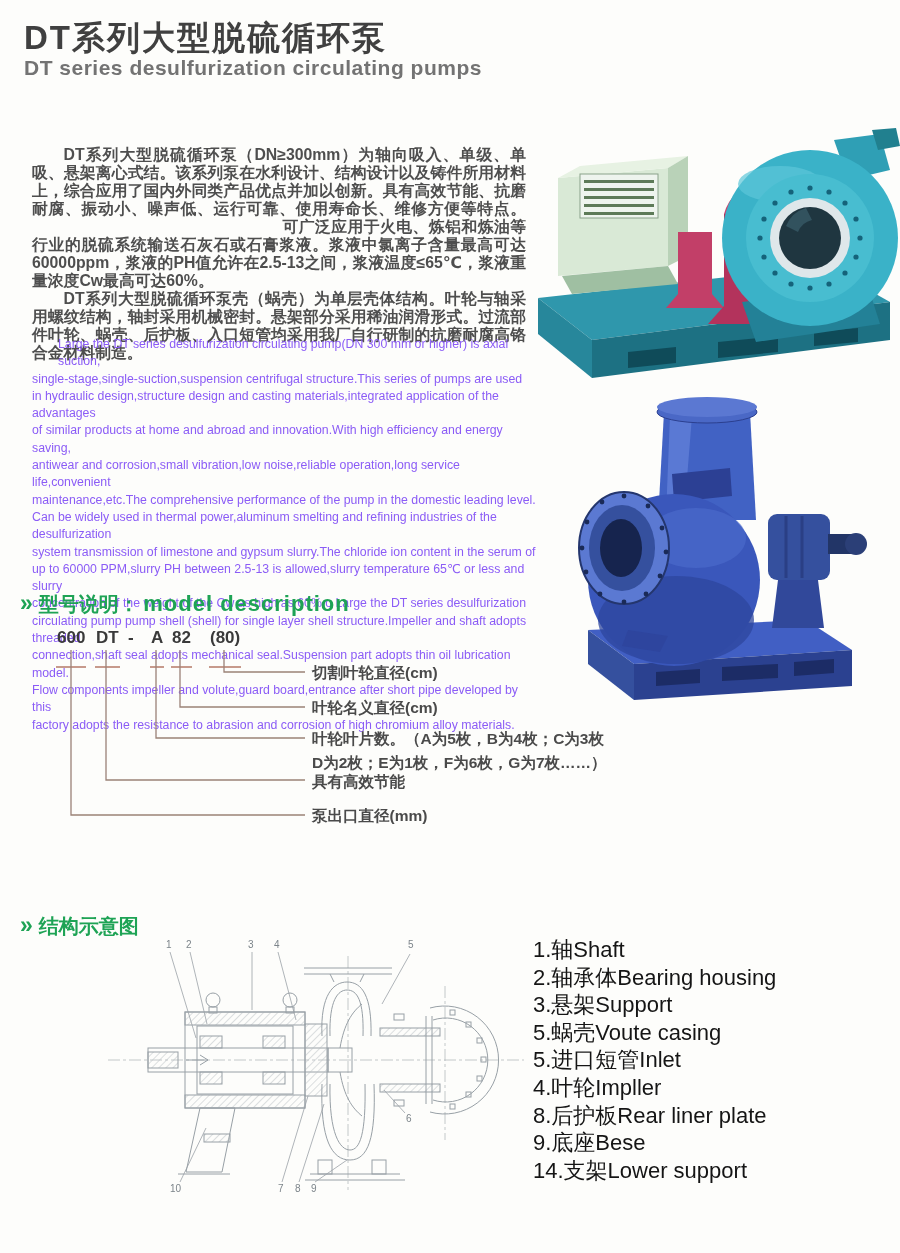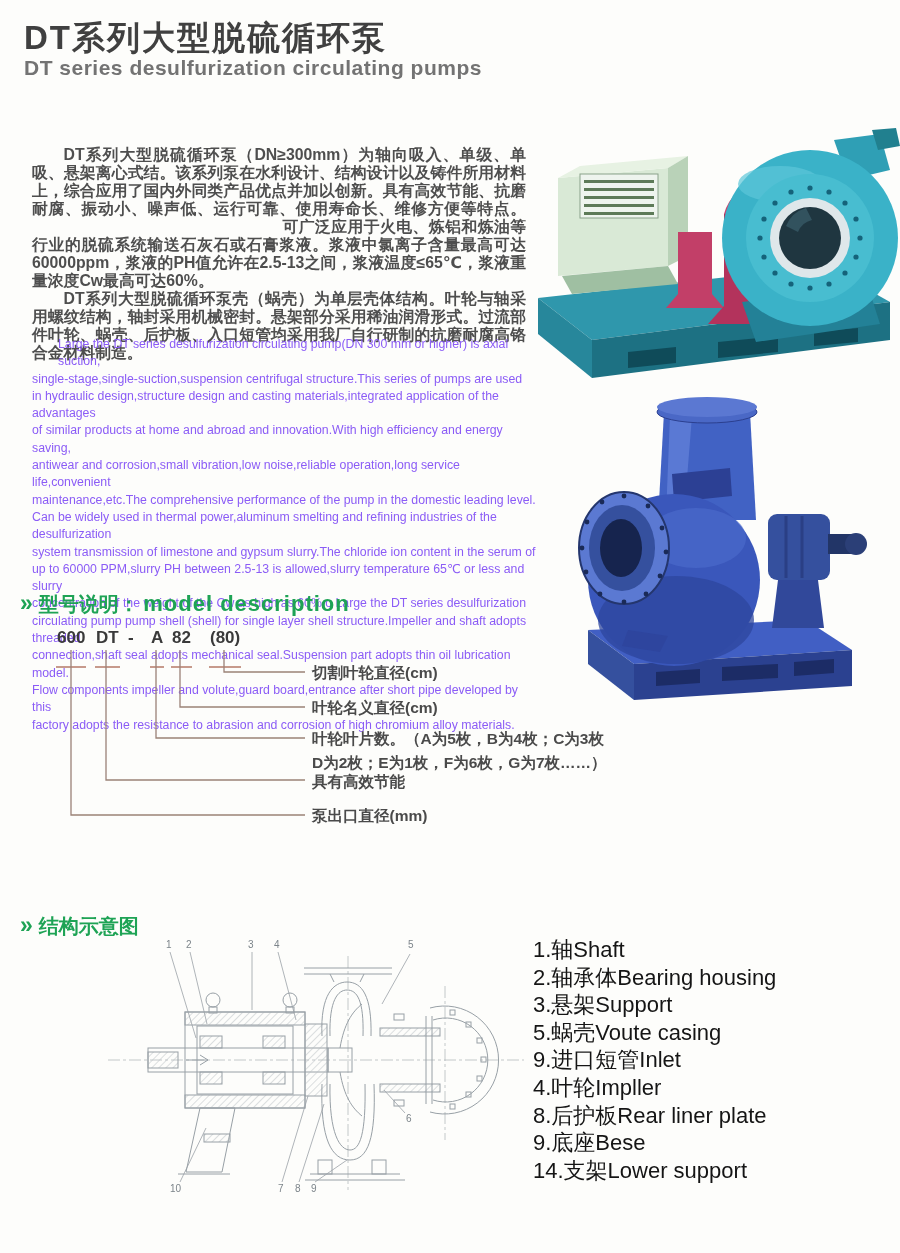--- a/index.html
+++ b/index.html
@@ -293,20 +293,20 @@
       <text x="211" y="264">9</text>
       <text x="70" y="264">10</text>
     </g>
   </svg>
 
   <div class="abs parts">
     <div>1.轴Shaft</div>
     <div>2.轴承体Bearing housing</div>
     <div>3.悬架Support</div>
     <div>5.蜗壳Voute casing</div>
-    <div>9.进口短管Inlet</div>
+    <div>5.进口短管Inlet</div>
     <div>4.叶轮Impller</div>
     <div>8.后护板Rear liner plate</div>
     <div>9.底座Bese</div>
     <div>14.支架Lower support</div>
   </div>
 
 </div>
 
 </body></html>

